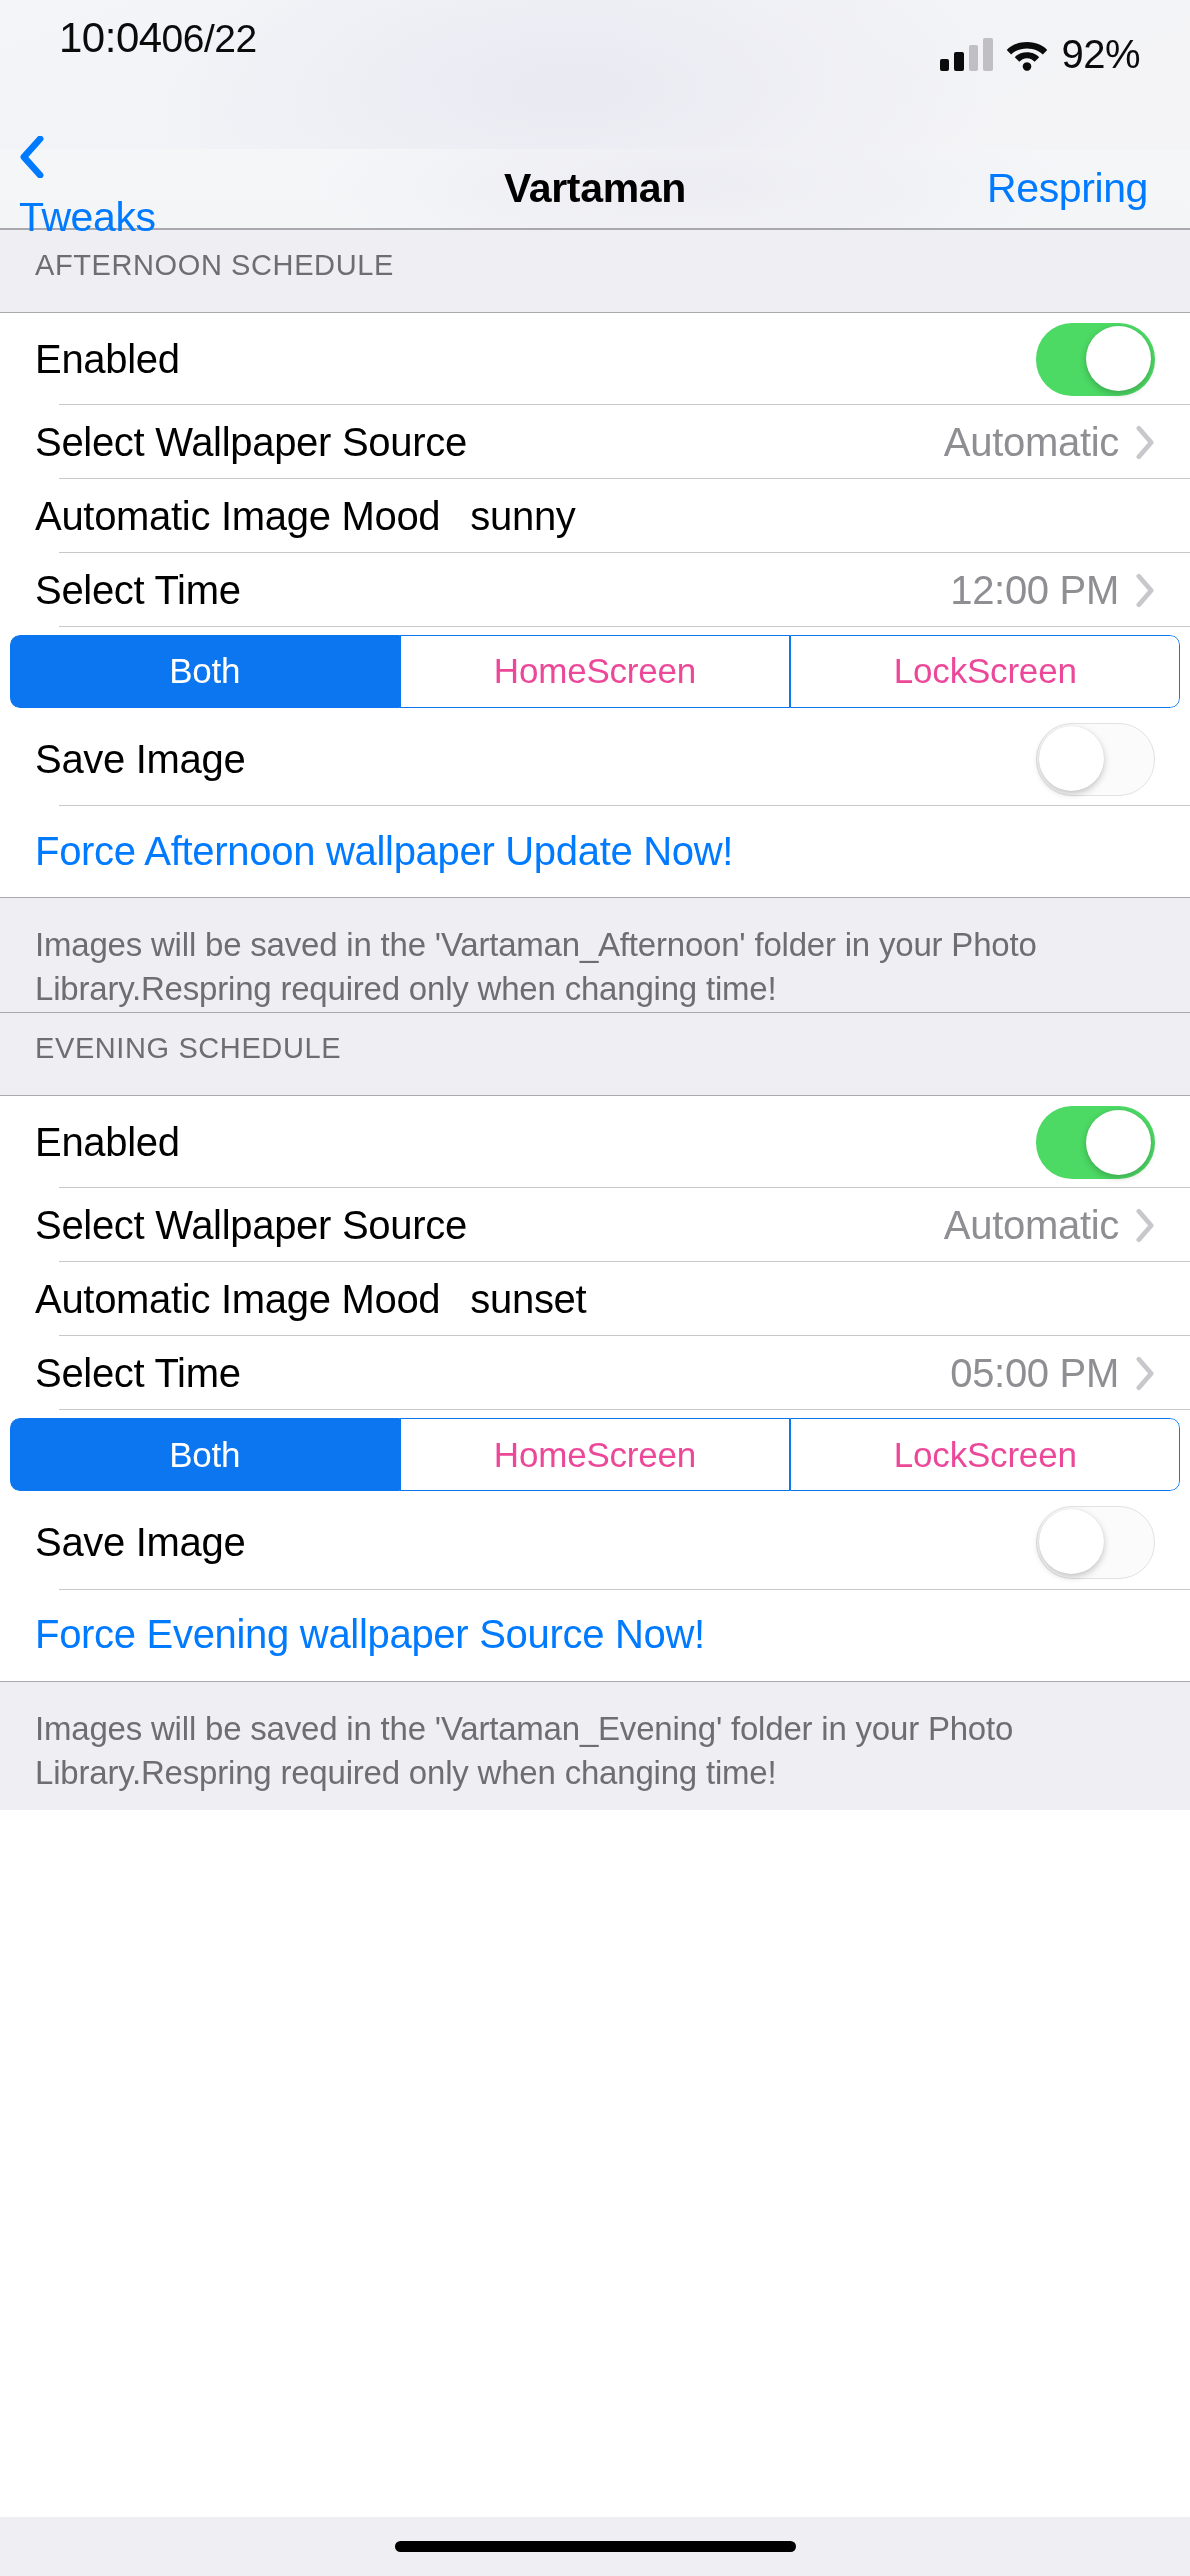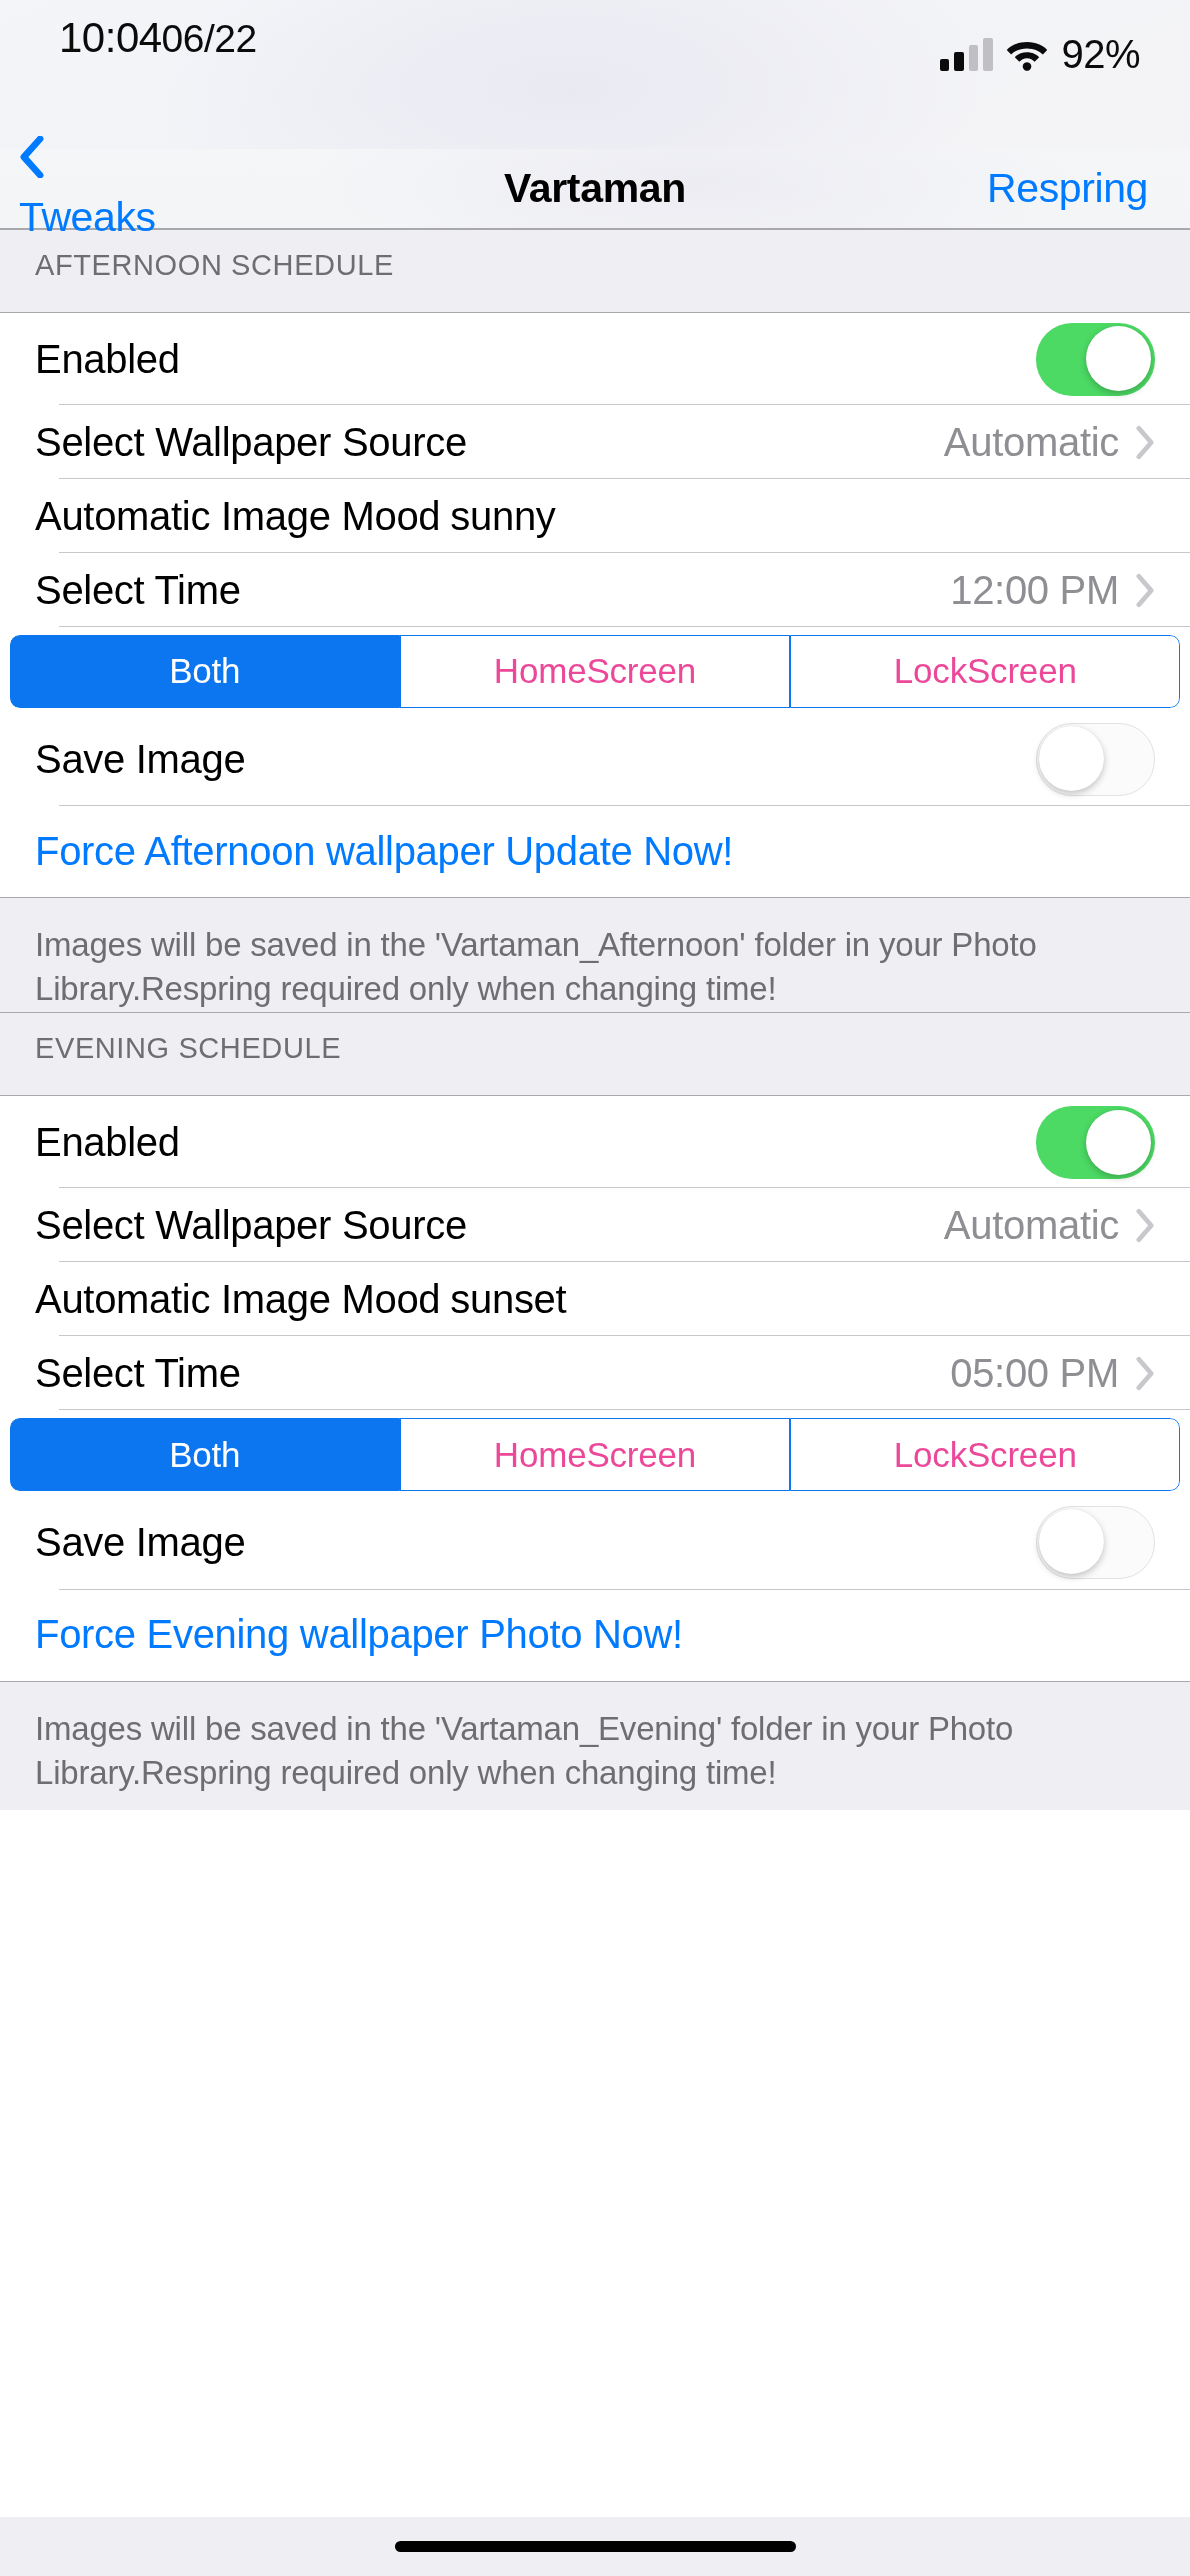--- a/index.html
+++ b/index.html
@@ -99,21 +99,21 @@
   .row.sep::after {
     content:"";
     position:absolute; left:59px; right:0; bottom:0;
     height:1px; background:#c8c7cc;
   }
   .row-title { font-size:40px; color:#000; letter-spacing:-0.3px; }
   .row-right { margin-left:auto; display:flex; align-items:center; gap:17px; }
   .row-value { font-size:40px; color:#8e8e93; letter-spacing:-0.3px; }
   .chev-right { width:19px; height:35px; display:block; }
 
-  .inline-value { font-size:40px; color:#000; letter-spacing:-0.3px; margin-left:10px; }
+  .inline-value { font-size:40px; color:#000; letter-spacing:-0.3px; margin-left:30px; }
 
   
   .toggle {
     width:119px; height:73px; border-radius:36px;
     position:relative; flex:0 0 auto;
   }
   .toggle.on { background:#4cd964; }
   .toggle.off { background:#fbfbfb; border:1.9px solid #e2e2e4; }
   .toggle .knob {
     position:absolute; top:3.8px; width:65px; height:65px;
@@ -337,21 +337,21 @@
     <div class="row" style="min-height:92px;">
       <span class="row-title">Save Image</span>
       <div class="row-right">
         <div class="toggle off">
             <span class="knob"></span>
           </div>
       </div>
     </div>
 
     <div class="link-row" style="min-height:92px;">
-      <span class="link-text">Force Evening wallpaper Photo Now!</span>
+      <span class="link-text">Force Evening wallpaper Source Now!</span>
     </div>
 
     <div class="footer last">
       <div class="footer-text">Images will be saved in the 'Vartaman_Evening' folder in your Photo Library.Respring required only when changing time!</div>
     </div>
 
   </div>
 
   <div class="home-bar-wrap">
     <div class="home-bar"></div>

